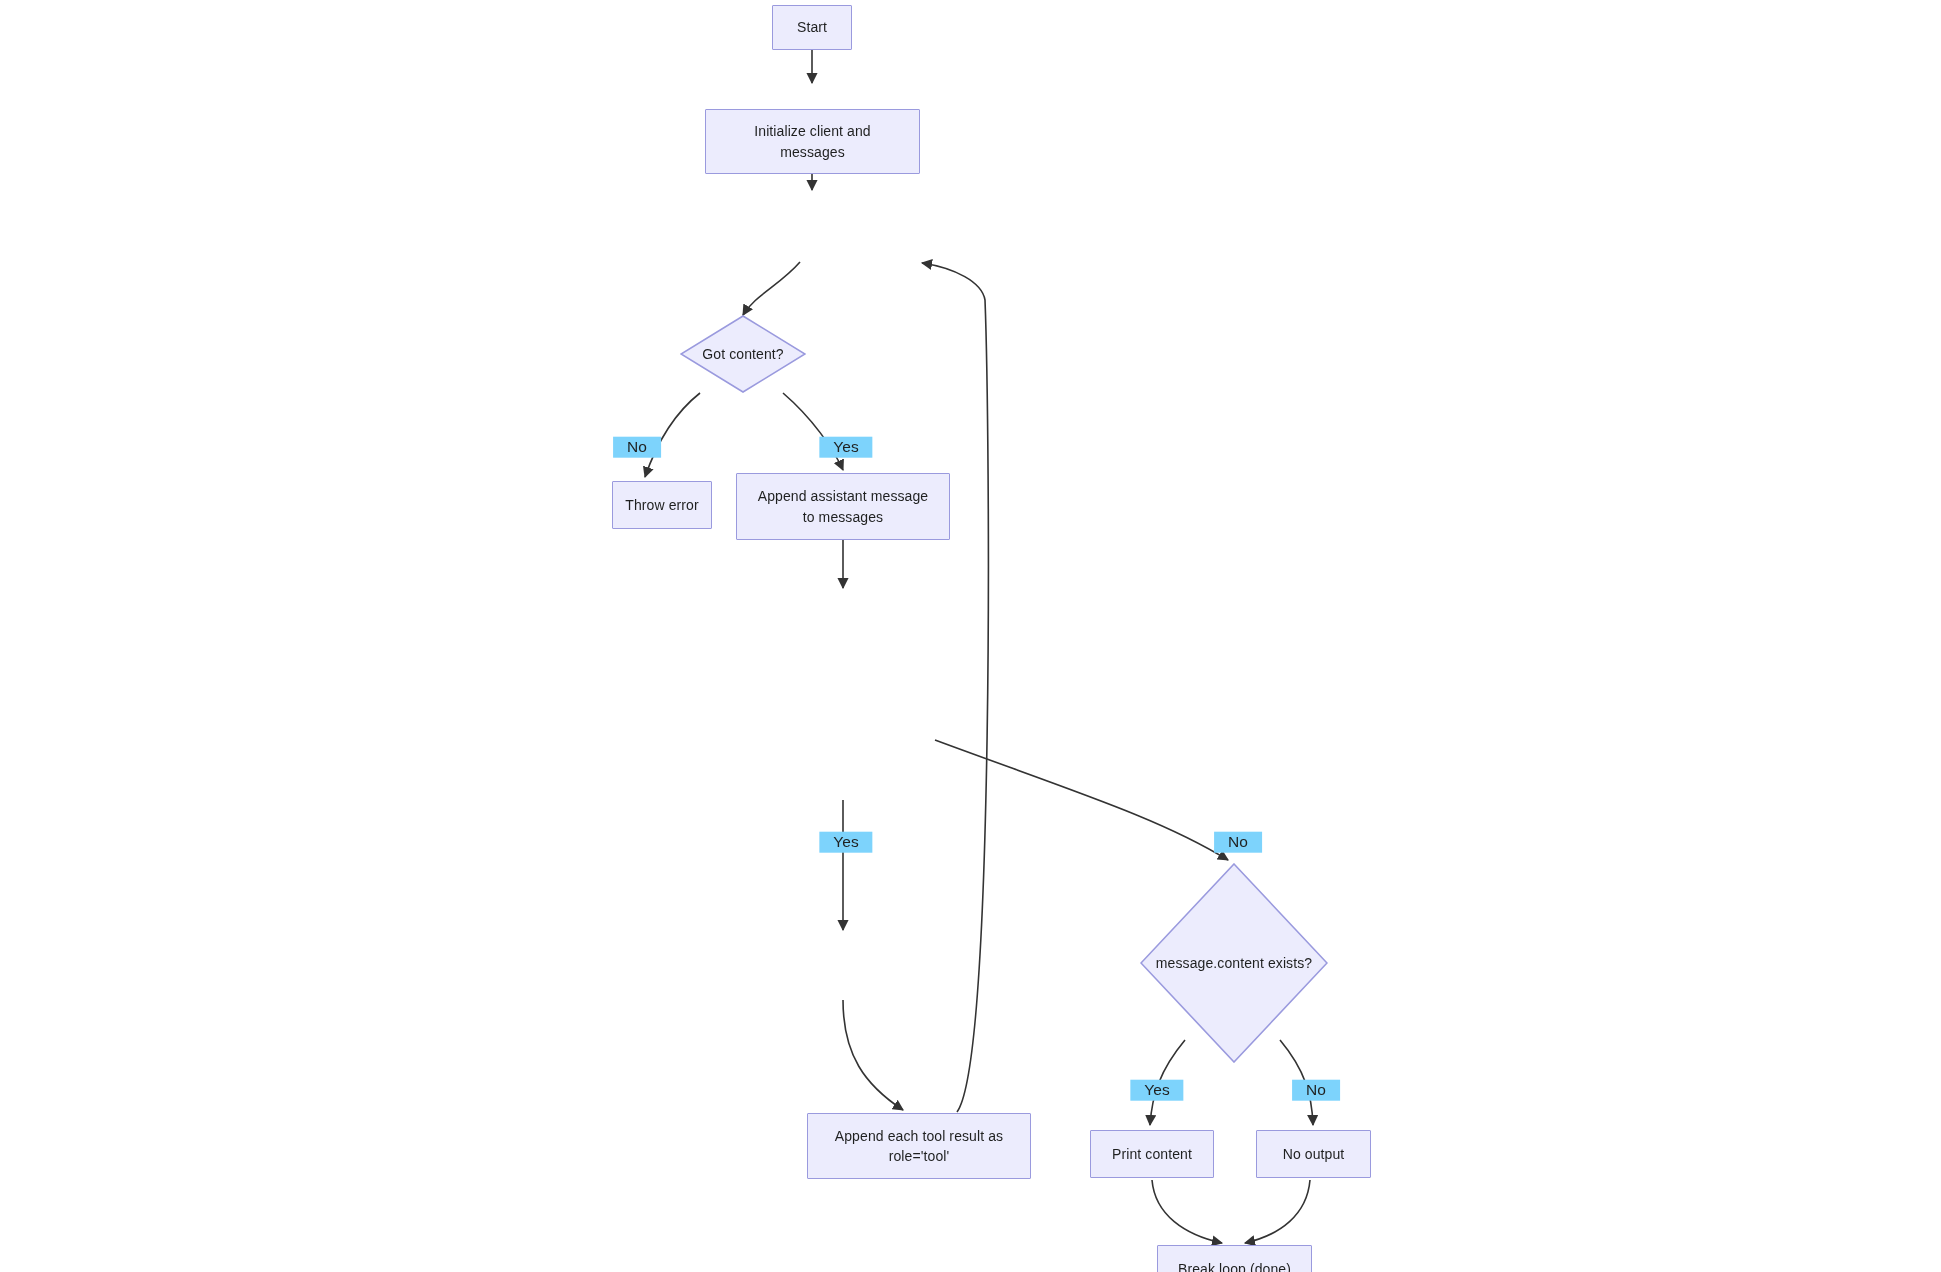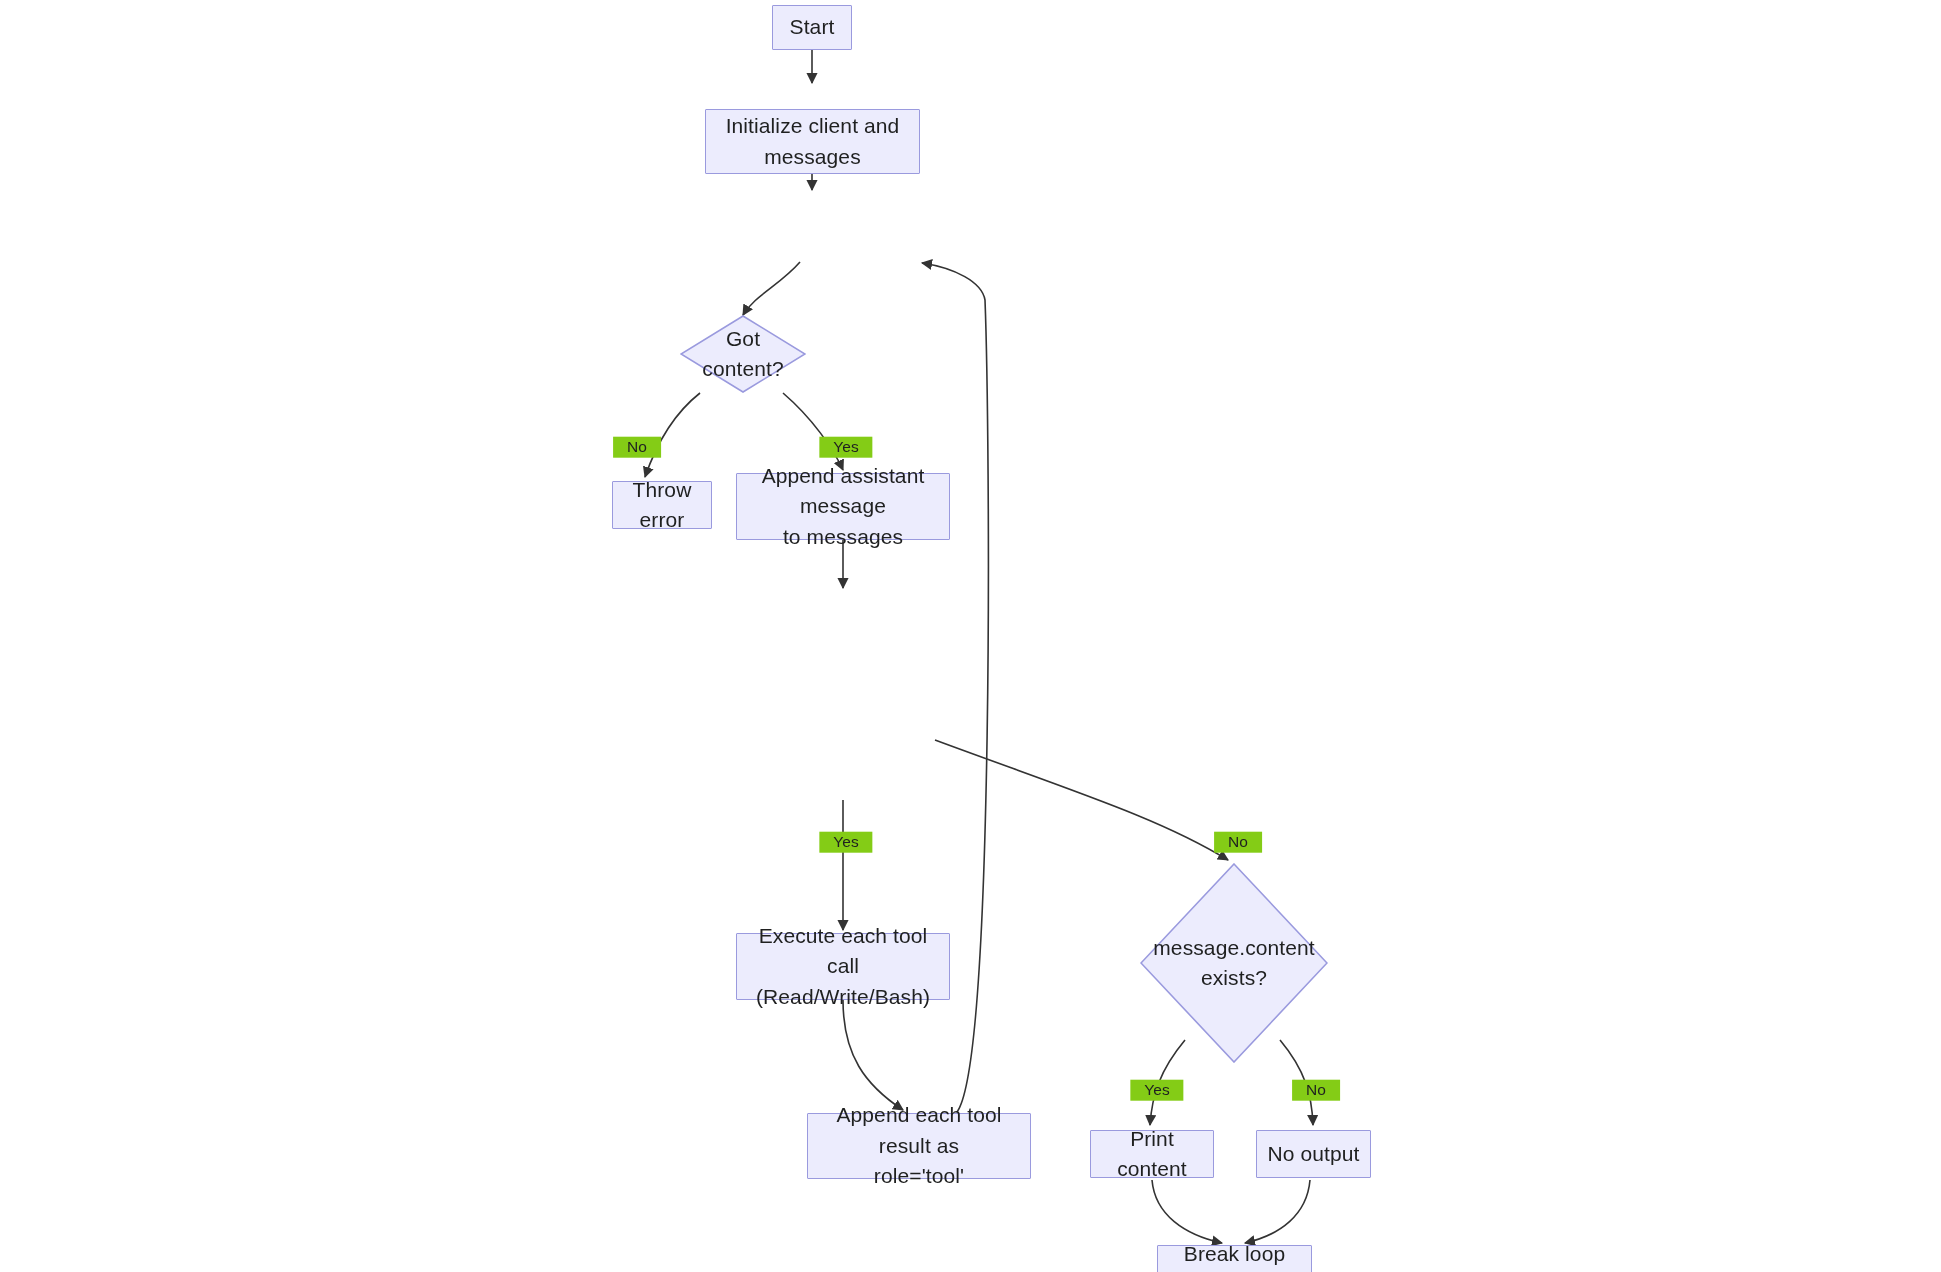--- a/index.html
+++ b/index.html
@@ -26,21 +26,21 @@
     pointer-events: none;
   }
   .node {
     position: absolute;
     box-sizing: border-box;
     display: flex;
     align-items: center;
     justify-content: center;
     text-align: center;
     color: #1f2020;
-    font-size: 21px;
+    font-size: 14px;
     line-height: 1.45;
     letter-spacing: 0.1px;
   }
   .node.rect {
     background: #ececfd;
     border: 1.3px solid #9a9ade;
     border-radius: 1px;
   }
   .node .label {
     padding: 0 10px;
@@ -54,21 +54,21 @@
     position: absolute;
     left: 0; top: 0;
     width: 100%; height: 100%;
   }
   .node.diamond .label {
     position: relative;
     z-index: 2;
   }
   .edge-label {
     position: absolute;
-    background: #84cc16;
+    background: #7dd3fc;
     color: #1f2020;
     font-size: 15.5px;
     line-height: 1.2;
     padding: 1px 14px;
     transform: translate(-50%, -50%);
     white-space: nowrap;
   }
 </style>
 </head>
 <body>
@@ -119,24 +119,20 @@
   <div class="node rect" style="left:576px; top:481px; width:100px; height:48px;margin-left:36px;">
     <span class="label">Throw error</span>
   </div>
 
   <div class="node rect" style="left:736px; top:473px; width:214px; height:67px;text-align:center;">
     <span class="label">Append assistant message
 to messages</span>
   </div>
 
 
-  <div class="node rect" style="left:736px; top:933px; width:214px; height:67px;">
-    <span class="label">Execute each tool call
-(Read/Write/Bash)</span>
-  </div>
 
   <div class="node rect" style="left:807px; top:1113px; width:224px; height:66px;">
     <span class="label">Append each tool result as
 role='tool'</span>
   </div>
 
   <div class="node diamond" style="left:1140px; top:863px; width:188px; height:200px;">
     <svg class="dia-shape" viewBox="0 0 188 200" preserveAspectRatio="none">
       <polygon points="94,1 187,100 94,199 1,100" fill="#ececfd" stroke="#9a9ade" stroke-width="1.6"></polygon>
     </svg>

